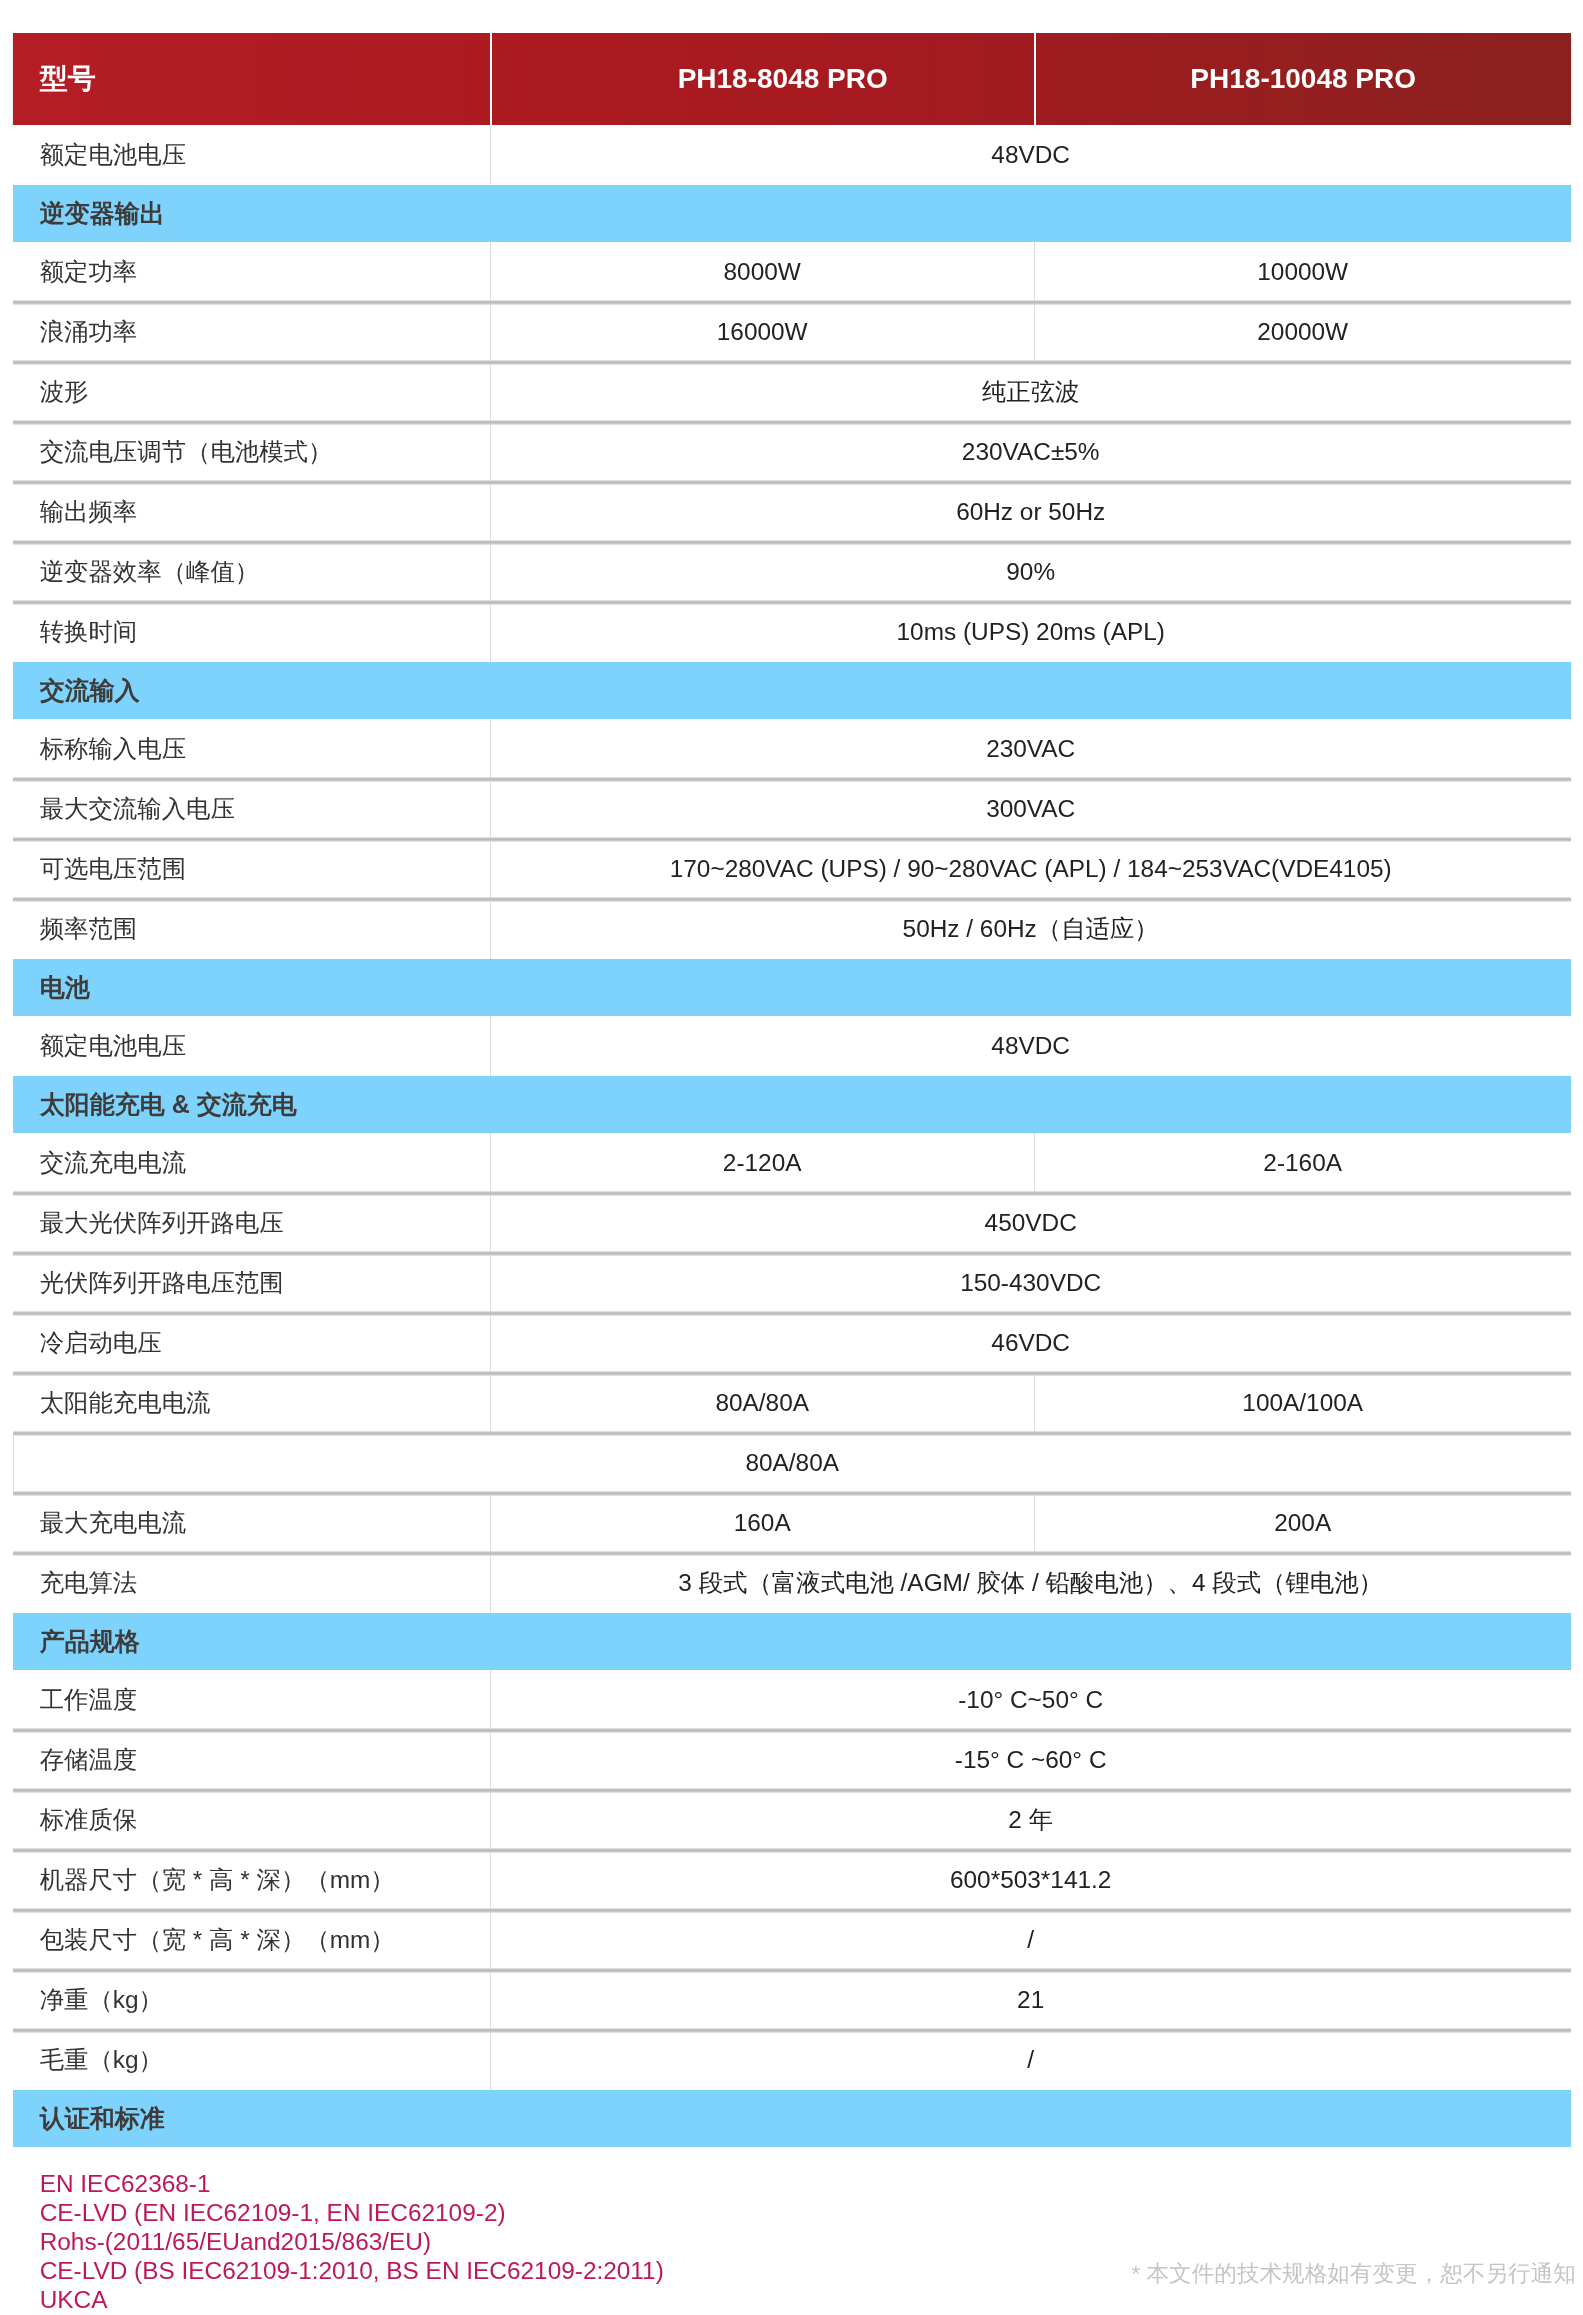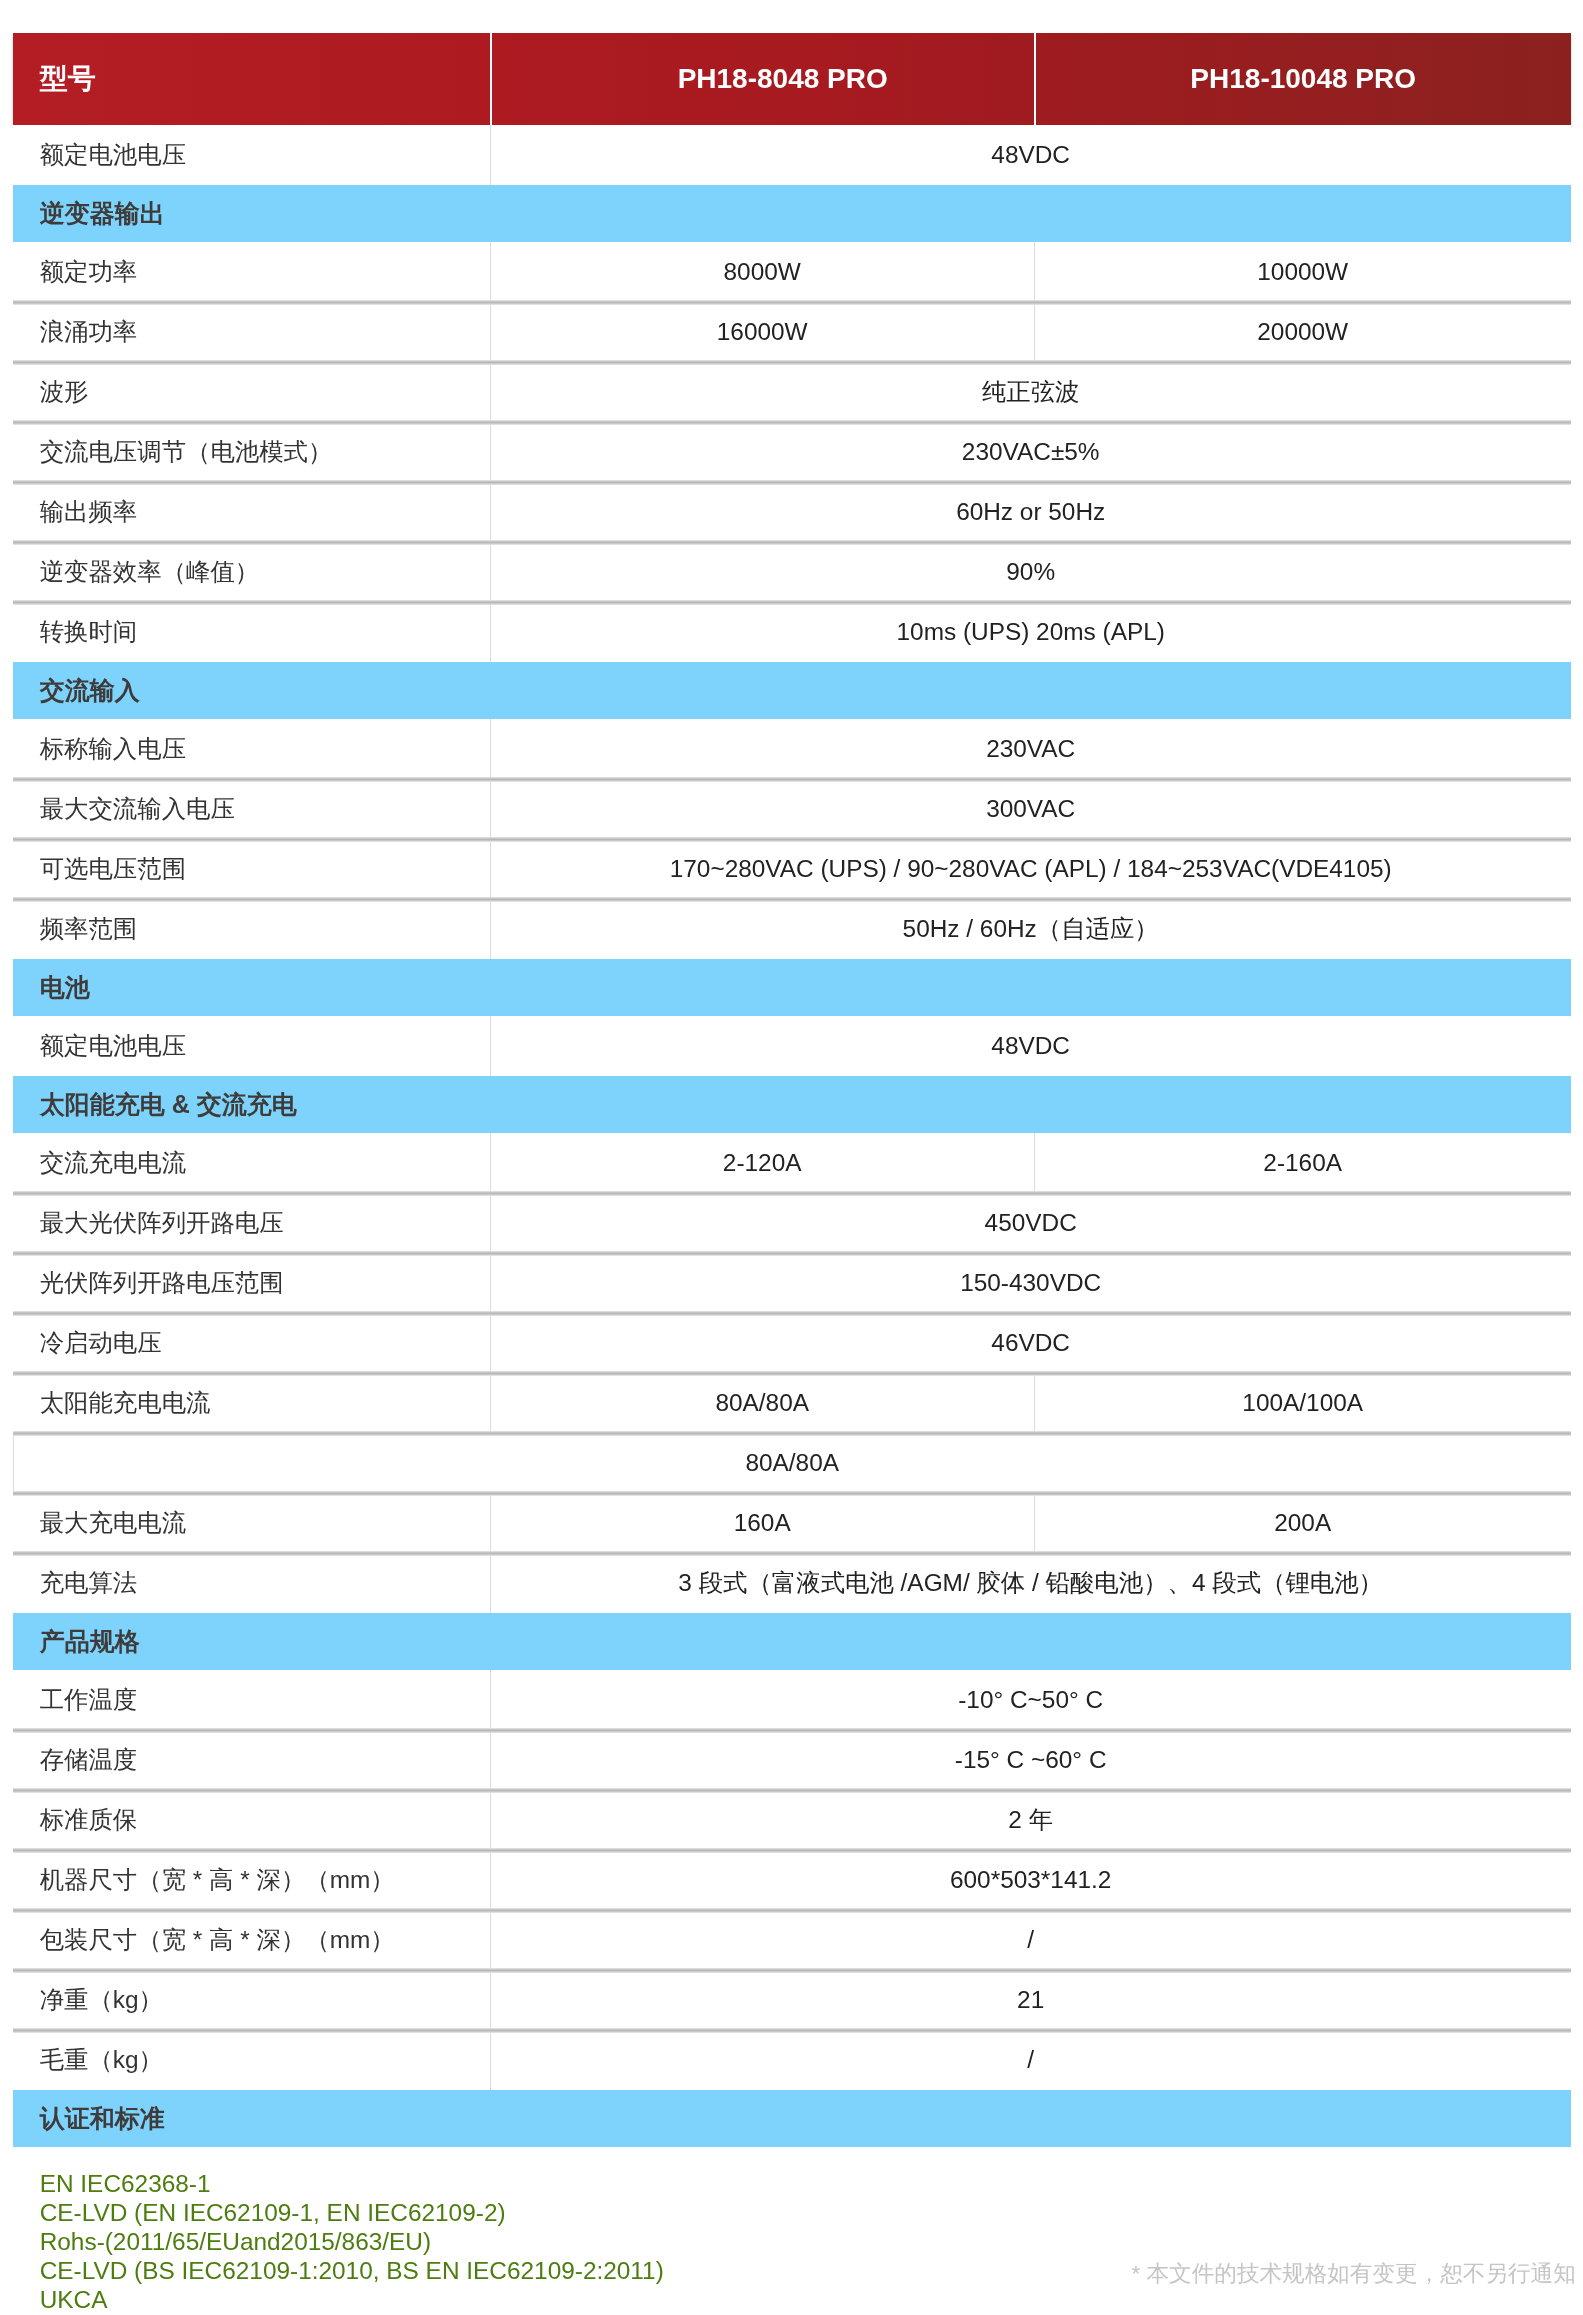--- a/index.html
+++ b/index.html
@@ -57,21 +57,21 @@
   .cell-value-right{
     flex:1;display:flex;align-items:center;justify-content:center;
     border-left:1.8px solid #dcdcdc;box-sizing:border-box;
     font-size:24.4px;color:#222222;text-align:center;
   }
   
   .certs{
     padding:22px 27px 9px 27px;
   }
   .cert-line{
-    font-size:24.4px;color:#4d7c0f;line-height:29px;
+    font-size:24.4px;color:#be185d;line-height:29px;
   }
   
   .footnote{
     position:absolute;right:7.2px;bottom:27px;
     font-size:22.6px;color:#c6c5c4;white-space:nowrap;
   }
 </style>
 </head>
 <body>
 

